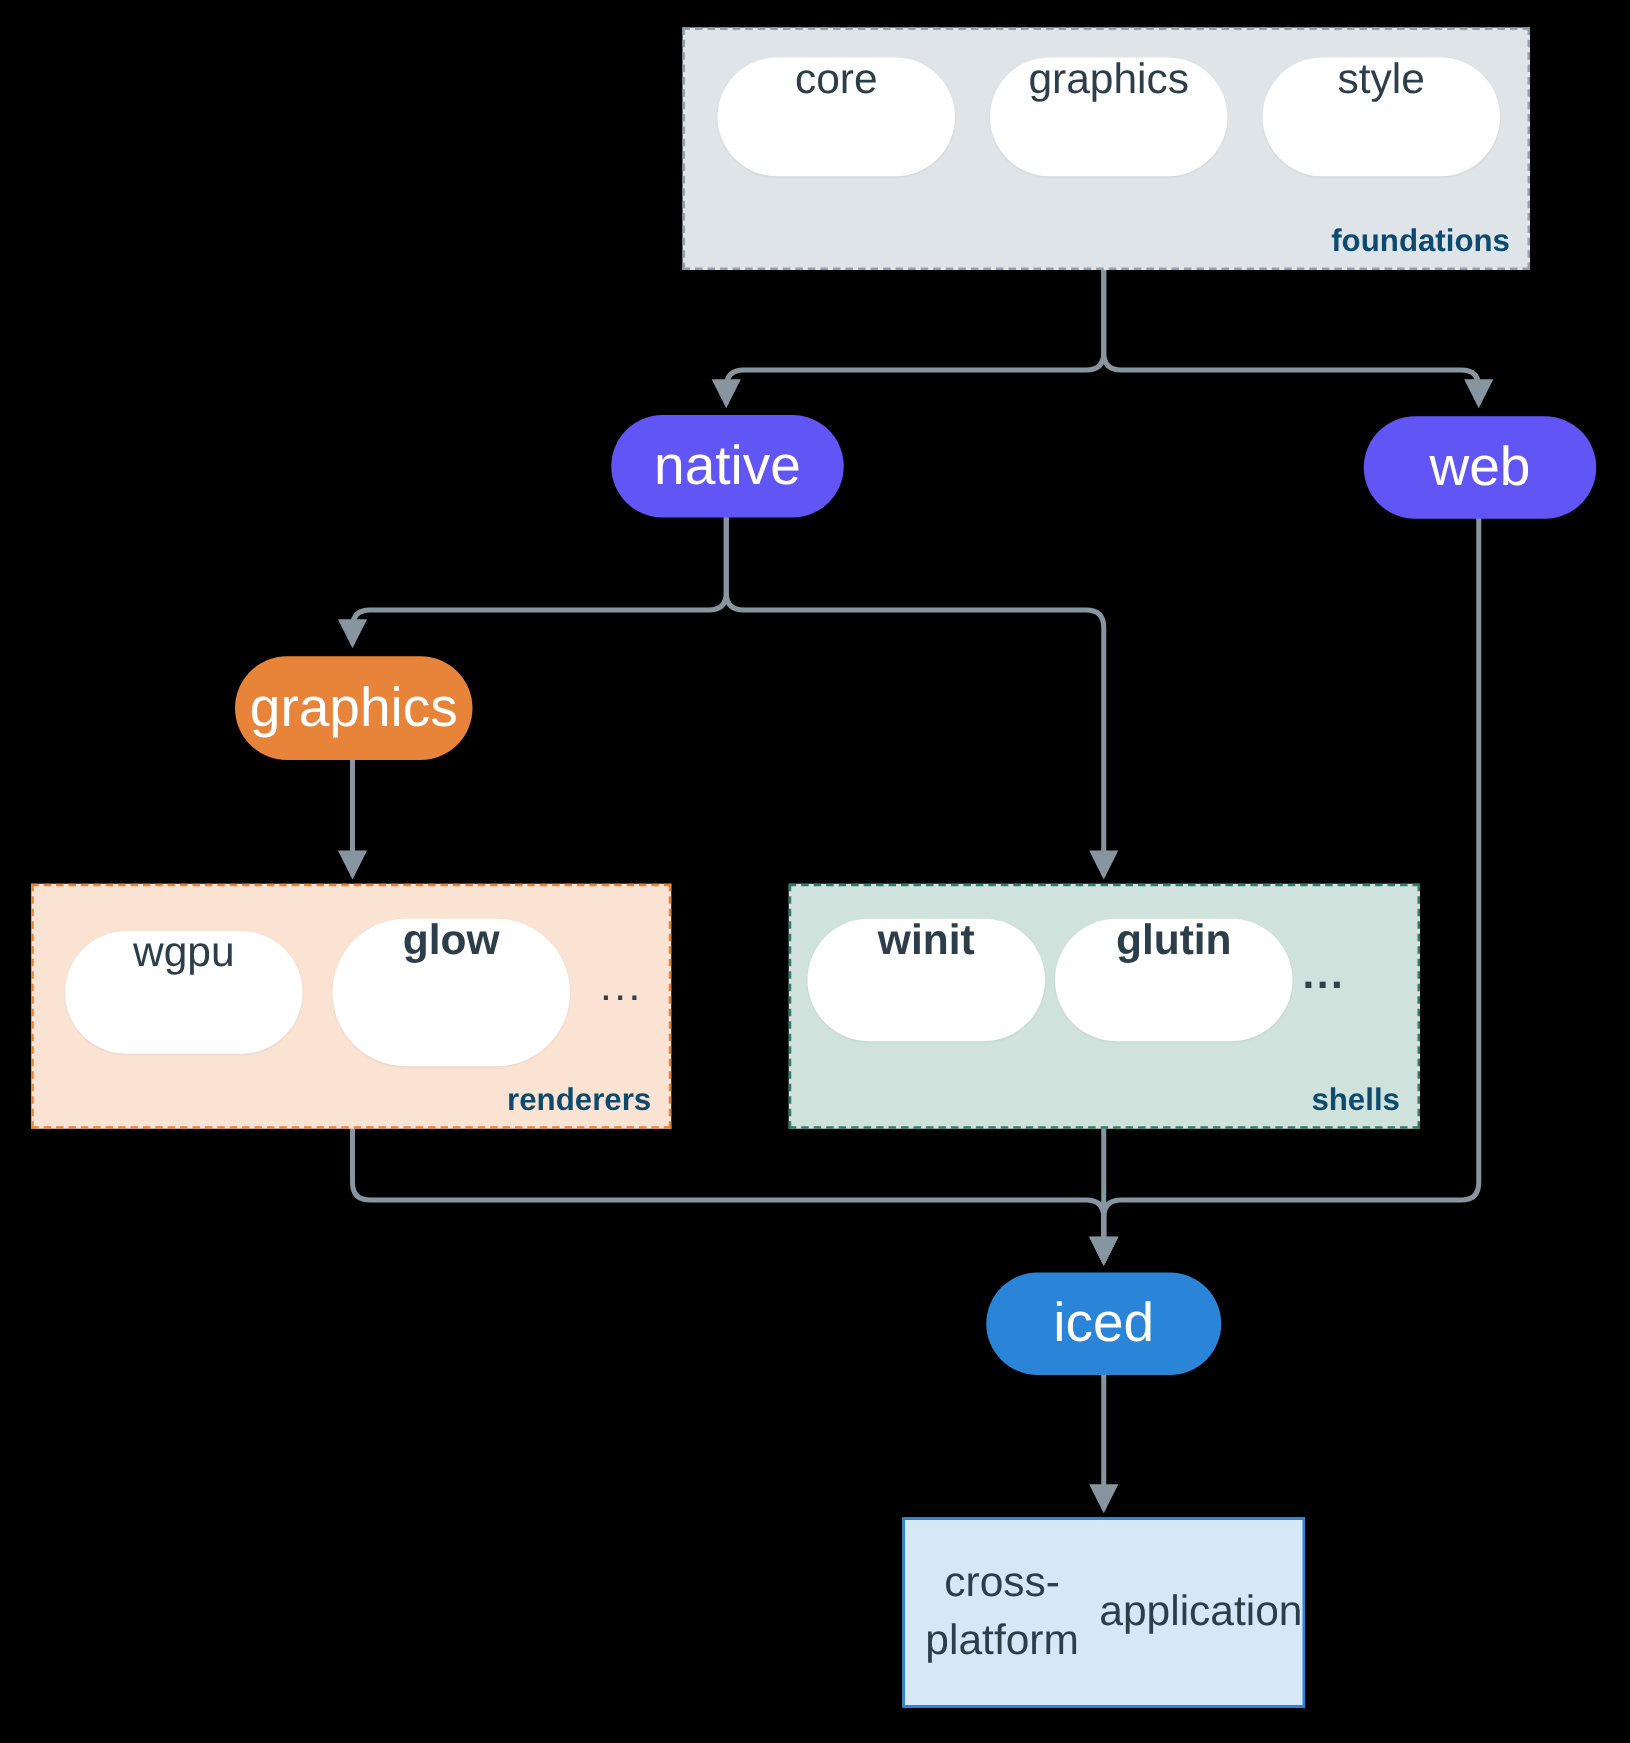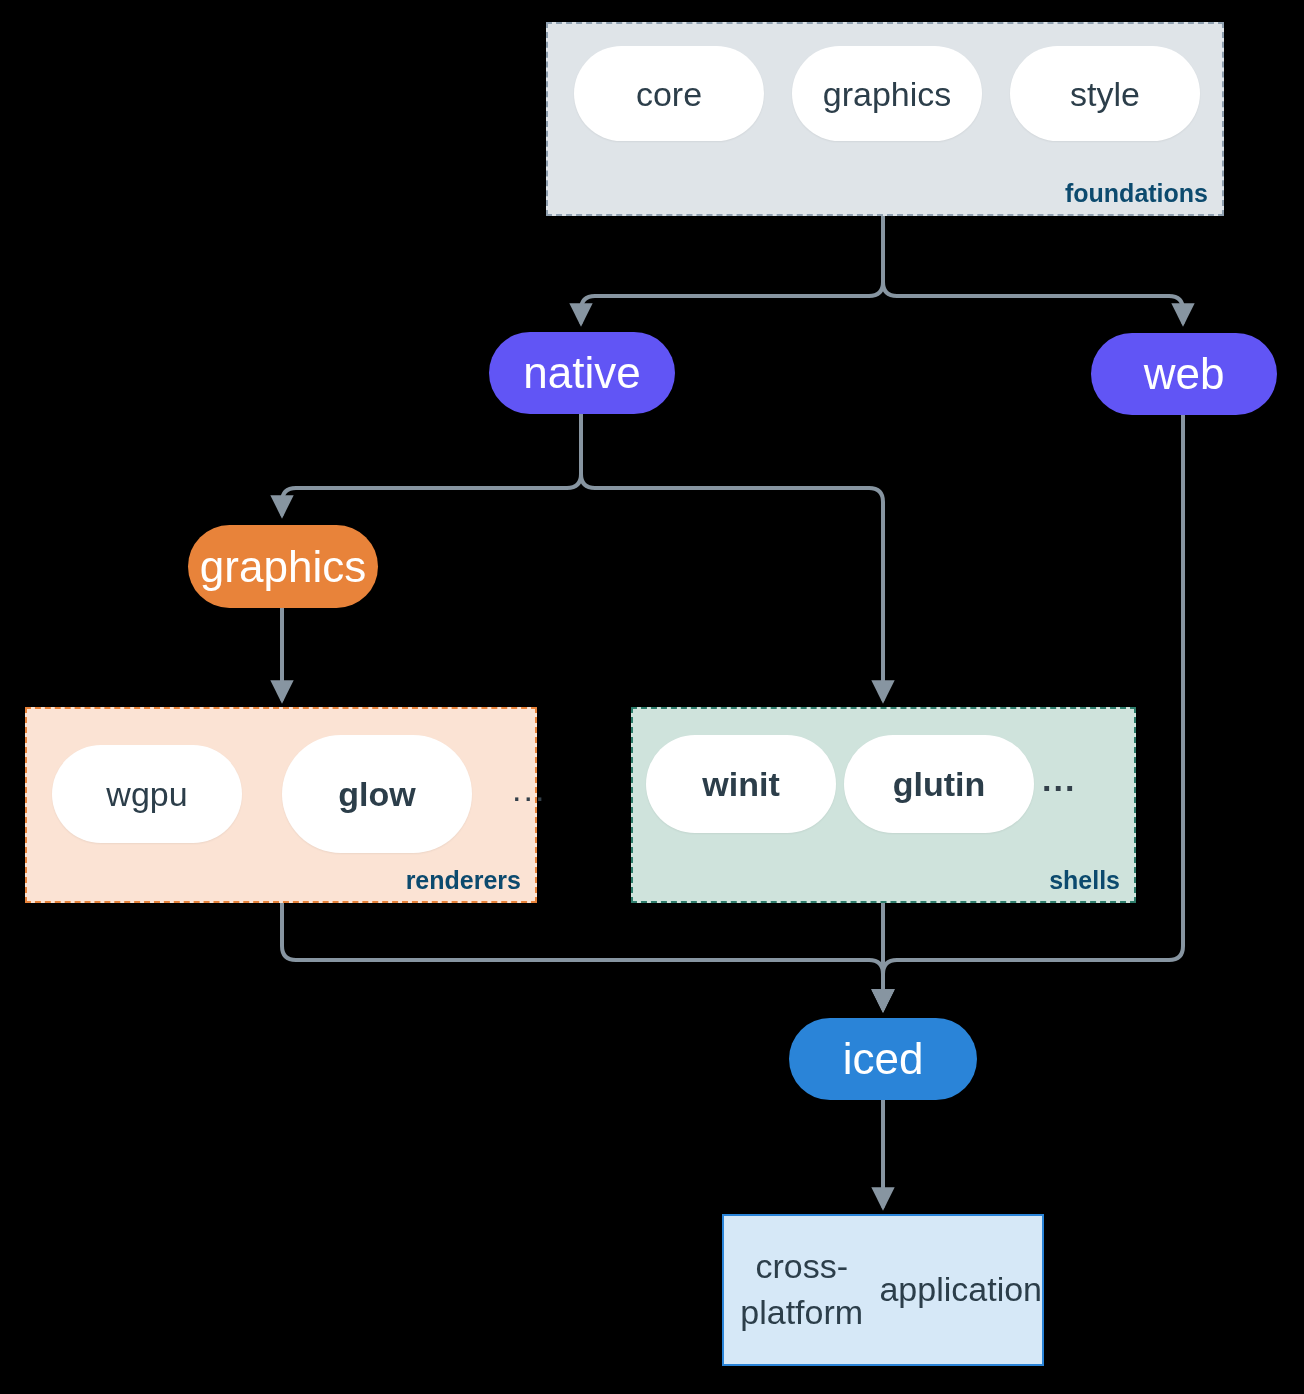--- a/index.html
+++ b/index.html
@@ -58,21 +58,20 @@
     display: flex;
     align-items: center;
   }
 
   
   .pill {
     box-sizing: border-box;
     background: #ffffff;
     border-radius: 999px;
     display: flex;
-    align-items: center;
     justify-content: center;
     font-size: 34px;
     color: #2c3e4a;
     line-height: 1;
     box-shadow: 0 1px 2px rgba(0,0,0,0.06);
   }
   .ellipsis {
     font-size: 34px;
     color: #33404a;
     letter-spacing: 2px;
@@ -168,21 +167,21 @@
     <div class="stadium" style="left:1091px; top:333px; width:186px; height:82px; background:#6155f5;">
       <span>web</span>
     </div>
 
     <div class="stadium" style="left:188px; top:525px; width:190px; height:83px; background:#e8833a;">
       <span>graphics</span>
     </div>
 
     <div class="cluster" style="left:25px; top:707px; width:512px; height:196px;
                 background:#fbe3d4; border-color:#e8833a;">
-      <div class="cluster-items" style="left:25px; top:26px; gap:40px;">
+      <div class="cluster-items" style="left:25px; top:26px; gap:24px;">
         <div class="pill" style="width:190px; height:98px;">
           <span>wgpu</span>
         </div>
         <div class="pill" style="width:190px; height:118px;font-weight:bold;">
           <span>glow</span>
         </div>
         <div class="ellipsis">...</div>
       </div>
       <div class="cluster-label">renderers</div>
     </div>

